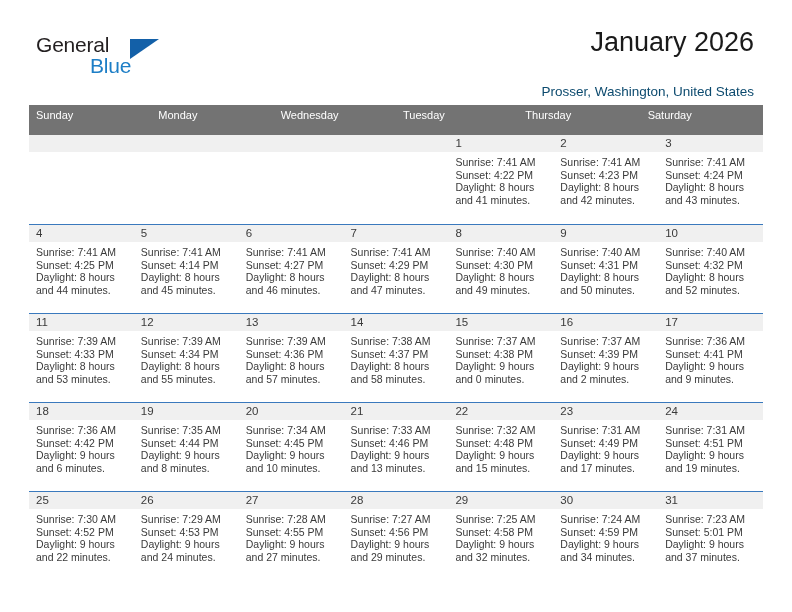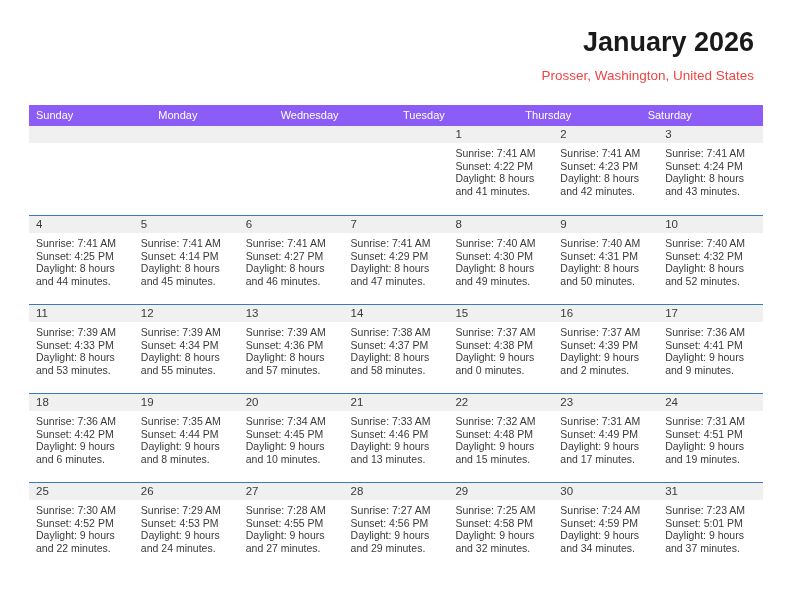--- a/index.html
+++ b/index.html
@@ -67,42 +67,42 @@
   .title-block {
     position: absolute;
     right: 38px;
     top: 28px;
     text-align: right;
   }
   .cal-title {
     font-size: 27px;
     color: #1a1a1a;
     line-height: 1.1;
-    font-weight: bold;
+    font-weight: normal;
     margin: 0;
     white-space: nowrap;
   }
   .cal-location {
-    margin-top: 10px;
+    margin-top: 26px;
     font-size: 13.5px;
-    color: #ef4444;
+    color: #0c4a6e;
     white-space: nowrap;
   }
 
   
   .calendar {
     position: absolute;
     left: 29px;
     top: 105px;
     width: 734px;
   }
   .dow-row {
     display: flex;
-    background: #8b5cf6;
-    height: 21px;
+    background: #737373;
+    height: 30px;
   }
   .dow-cell {
     flex: 1 1 0;
     color: #ffffff;
     font-size: 11px;
     line-height: 21px;
     padding-left: 7px;
     box-sizing: border-box;
     overflow: hidden;
     white-space: nowrap;
@@ -146,20 +146,25 @@
     background: #f0f0f0;
   }
 </style>
 </head>
 <body>
 
 <div class="page">
 
   <div class="header">
 
+    <div class="brand">
+      <span class="brand-general">General</span>
+      <span class="brand-triangle"></span>
+      <span class="brand-blue">Blue</span>
+    </div>
 
     <div class="title-block">
       <h1 class="cal-title">January 2026</h1>
       <div class="cal-location">Prosser, Washington, United States</div>
     </div>
 
   </div>
 
   <div class="calendar">
 

